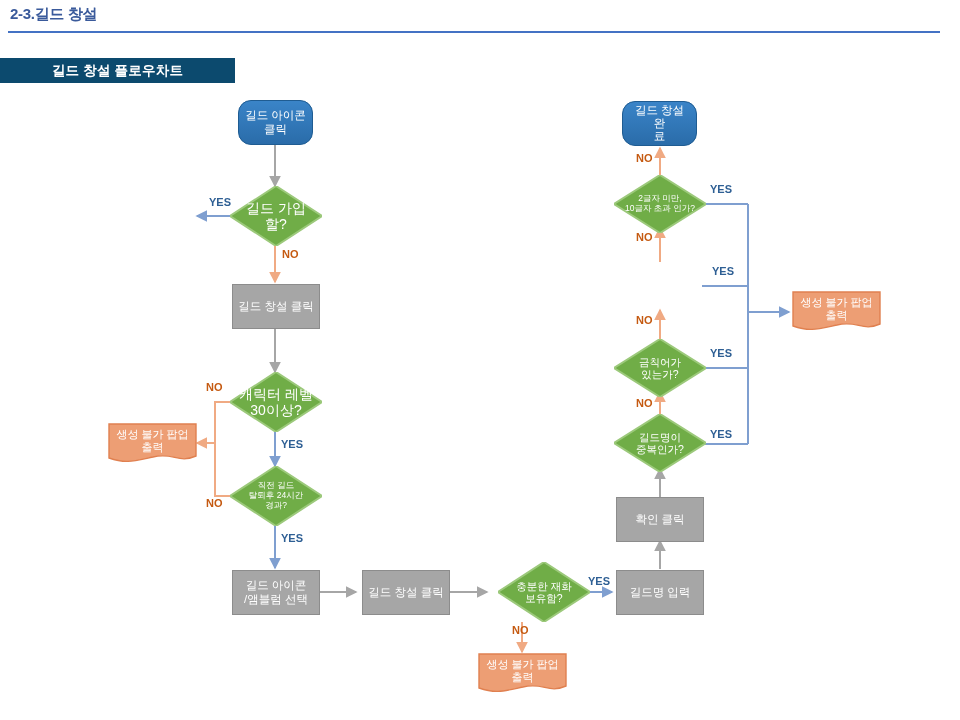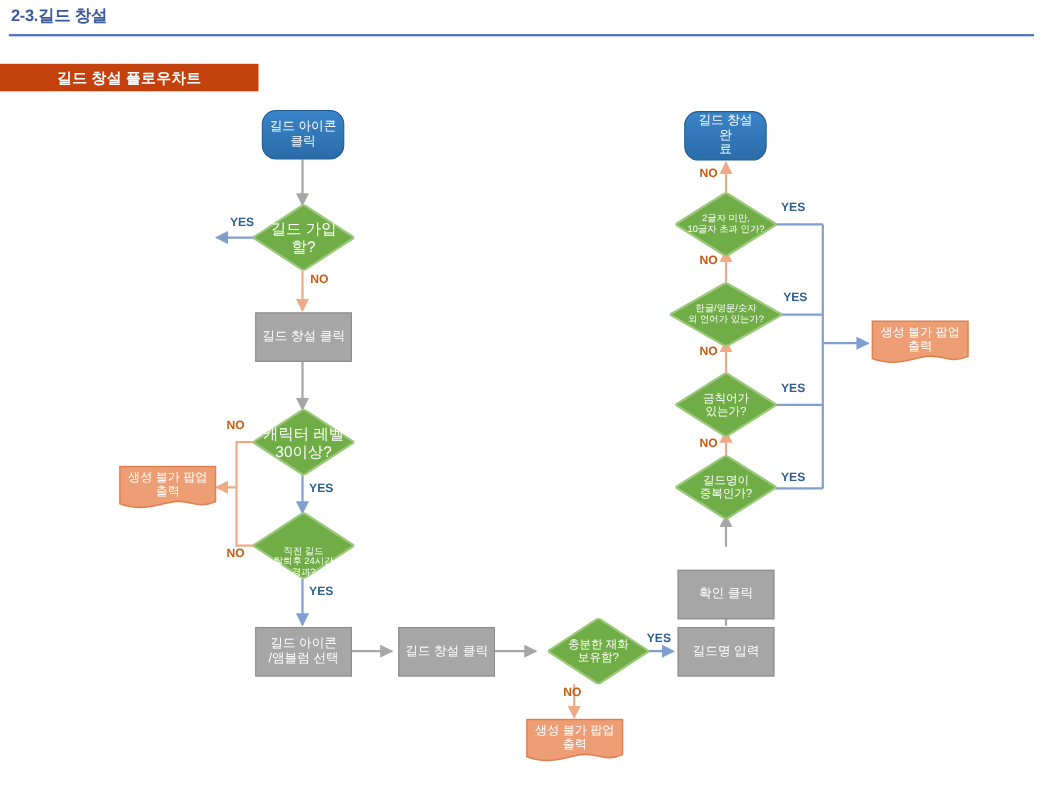--- a/index.html
+++ b/index.html
@@ -43,21 +43,21 @@
     background: #4472c4;
   }
 
   
   #section-banner {
     position: absolute;
     left: 0;
     top: 58px;
     width: 235px;
     height: 25px;
-    background: #c2410c;
+    background: #0c4a6e;
   }
   #section-banner-label {
     position: absolute;
     left: 0; top: 0;
     width: 235px;
     height: 25px;
     line-height: 25px;
     text-align: center;
     color: #ffffff;
     font-size: 13.5px;
@@ -286,21 +286,21 @@
   </div>
 
   <div class="node document" style="left:108px; top:423px; width:89px; height:42px;">
     <svg class="doc-shape" viewBox="0 0 89 42" preserveAspectRatio="none">
       <path d="M1,1 L88,1 L88,33 C70,41 66,29 45,34 C26,38 18,41 1,35 Z" fill="#ed9e74" stroke="#e08050" stroke-width="1.4"></path>
     </svg>
     <span class="doc-label">생성 불가 팝업
 출력</span>
   </div>
 
-  <div class="node decision" style="left:230px; top:466px; width:92px; height:60px;align-items:flex-end;">
+  <div class="node decision" style="left:230px; top:466px; width:92px; height:60px;">
     <svg class="dia-shape" viewBox="0 0 92 60" preserveAspectRatio="none">
       <polygon points="46,0 92,30 46,60 0,30" fill="#70ad47" stroke="#9cc97b" stroke-width="2"></polygon>
     </svg>
     <span class="dia-label sz-sm">직전 길드
 탈퇴후 24시간
 경과?</span>
   </div>
 
   <div class="node process" style="left:232px; top:570px; width:88px; height:45px;">
     <span>길드 아이콘
@@ -324,47 +324,40 @@
       <path d="M1,1 L88,1 L88,33 C70,41 66,29 45,34 C26,38 18,41 1,35 Z" fill="#ed9e74" stroke="#e08050" stroke-width="1.4"></path>
     </svg>
     <span class="doc-label">생성 불가 팝업
 출력</span>
   </div>
 
   <div class="node process" style="left:616px; top:570px; width:88px; height:45px;">
     <span>길드명 입력</span>
   </div>
 
-  <div class="node process" style="left:616px; top:518px; width:88px; height:45px;">
+  <div class="node process" style="left:616px; top:497px; width:88px; height:45px;">
     <span>확인 클릭</span>
   </div>
 
   <div class="node decision" style="left:614px; top:414px; width:92px; height:58px;justify-content:center;">
     <svg class="dia-shape" viewBox="0 0 92 58" preserveAspectRatio="none">
       <polygon points="46,0 92,29 46,58 0,29" fill="#70ad47" stroke="#9cc97b" stroke-width="2"></polygon>
     </svg>
     <span class="dia-label sz-md">길드명이
 중복인가?</span>
   </div>
 
   <div class="node decision" style="left:614px; top:339px; width:92px; height:58px;">
     <svg class="dia-shape" viewBox="0 0 92 58" preserveAspectRatio="none">
       <polygon points="46,0 92,29 46,58 0,29" fill="#70ad47" stroke="#9cc97b" stroke-width="2"></polygon>
     </svg>
     <span class="dia-label sz-md">금칙어가
 있는가?</span>
   </div>
 
-  <div class="node decision" style="left:609px; top:257px; width:102px; height:58px;">
-    <svg class="dia-shape" viewBox="0 0 102 58" preserveAspectRatio="none">
-      <polygon points="51,0 102,29 51,58 0,29" fill="#70ad47" stroke="#9cc97b" stroke-width="2"></polygon>
-    </svg>
-    <span class="dia-label sz-sm">한글/영문/숫자
-외 언어가 있는가?</span>
-  </div>
 
   <div class="node decision" style="left:614px; top:175px; width:92px; height:58px;">
     <svg class="dia-shape" viewBox="0 0 92 58" preserveAspectRatio="none">
       <polygon points="46,0 92,29 46,58 0,29" fill="#70ad47" stroke="#9cc97b" stroke-width="2"></polygon>
     </svg>
     <span class="dia-label sz-sm">2글자 미만,
 10글자 초과 인가?</span>
   </div>
 
   <div class="node terminator" style="left:622px; top:101px; width:75px; height:45px;">

